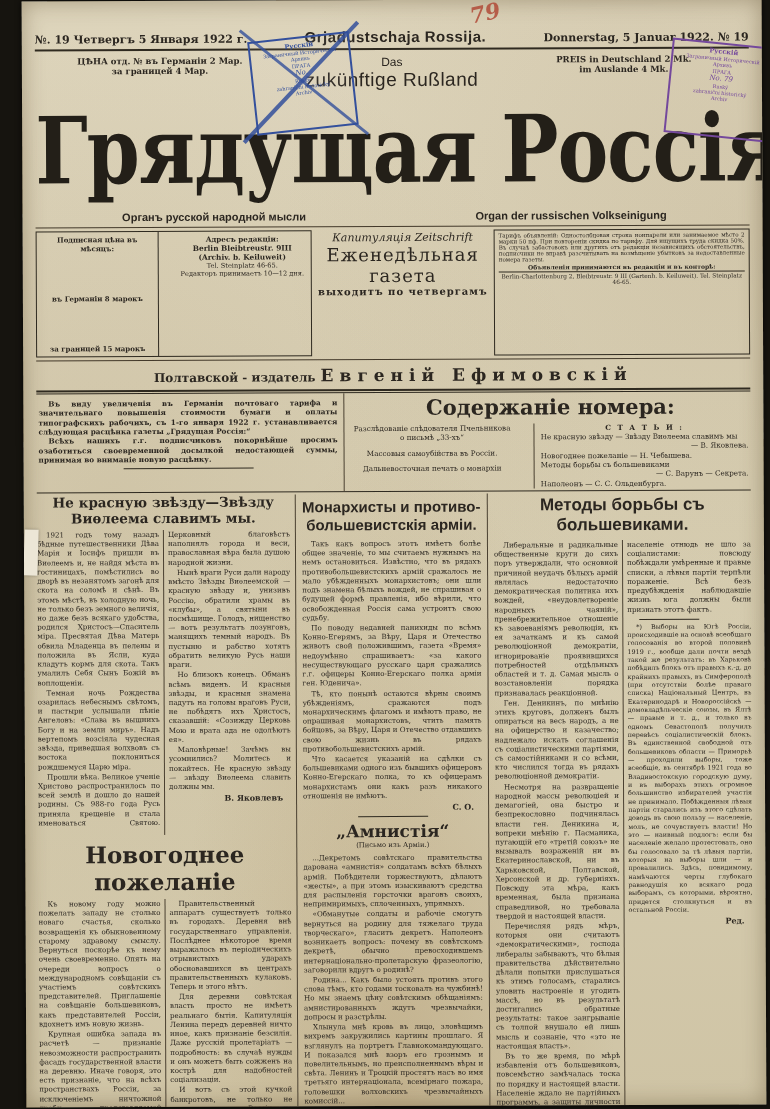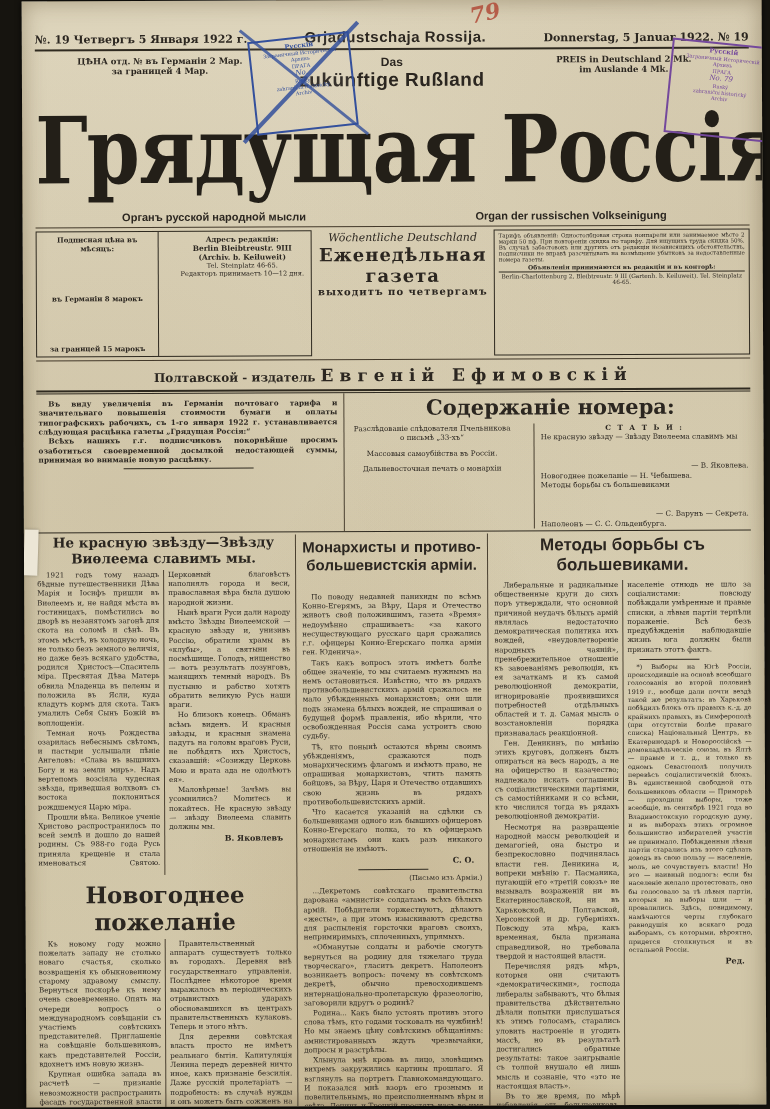--- a/index.html
+++ b/index.html
@@ -22,21 +22,21 @@
   }
 
   
   .toprow { display:flex; justify-content:space-between; align-items:flex-end;
     padding-top:28px; padding-bottom:3px; border-bottom:2px solid #2f2a20;
     font-size:11px; font-weight:bold; }
   .toprow .ctr { font-family:"Liberation Sans",sans-serif; font-size:15px; letter-spacing:.5px; }
 
   .pricerow { display:flex; justify-content:space-between; margin-top:5px; }
   .pricerow .pl { width:250px; text-align:center; font-size:8.5px; font-weight:bold; }
-  .pricerow .pc { text-align:center; font-family:"Liberation Sans",sans-serif; font-weight:bold; }
+  .pricerow .pc { text-align:center; font-family:"Liberation Sans",sans-serif; font-weight:normal; }
   .pricerow .pc .das { font-size:12px; }
   .pricerow .pc .zuk { font-size:19px; letter-spacing:.5px; }
   .pricerow .pr { width:250px; text-align:center; font-size:8.5px; font-weight:bold; }
 
   .masthead { text-align:center; font-size:76px; font-weight:bold; color:#231f18;
     transform:scaleY(1.22); transform-origin:center 60%;
     margin-top:16px; margin-bottom:14px; letter-spacing:-1px; white-space:nowrap; }
 
   .orgrow { display:flex; font-family:"Liberation Sans",sans-serif; font-weight:bold;
     font-size:11px; margin-bottom:4px; }
@@ -47,21 +47,21 @@
     border-bottom:1px solid #43392a; padding:3px 0; }
   .infobox { border:1.5px solid #2f2a20; display:flex; }
   .infobox .cell { padding:3px 5px; font-size:6.6px; text-align:center; }
   .cell.sub { width:122px; border-right:1px solid #2f2a20; font-weight:bold; font-size:7px;
     display:flex; flex-direction:column; justify-content:center;gap:41px; }
   .cell.addr { width:152px;padding-left:20px; }
   .cell.addr .a1 { font-weight:bold; font-size:7.2px; }
   .cell.addr .a2 { font-weight:bold; font-size:7.4px; }
   .weekly { flex:1; text-align:center; padding:1px 4px; }
   .weekly .w1 { font-style:italic; font-size:11px; }
-  .weekly .w2 { font-size:18px; font-weight:bold; letter-spacing:1px; }
+  .weekly .w2 { font-size:18px; font-weight:normal; letter-spacing:1px; }
   .weekly .w3 { font-size:10px; font-weight:bold; letter-spacing:1px; }
   .tariff { width:256px; flex-direction:column; padding:2px 4px; font-size:5.6px;
     text-align:justify; }
   .tariff .t2 { text-align:center; font-weight:bold; font-size:6px; margin-top:1px; }
   .tariff .t3 { text-align:center; font-size:5.8px; border-top:1px solid #2f2a20;
     margin-top:1px; padding-top:1px; }
 
   .editorrow { text-align:center; padding:5px 0 4px 0; }
   .editorrow .lbl { font-weight:bold; font-size:12px; }
   .editorrow .name { font-weight:bold; font-size:17px; letter-spacing:6px; }
@@ -76,21 +76,21 @@
   .announce-endrule { width:130px; border-top:1.5px solid #2f2a20; margin:4px auto 0 auto; }
 
   .contents { flex:1; padding:2px 2px 2px 8px; }
   .contents h2 { text-align:center; font-size:21px; font-weight:bold; margin-bottom:4px; }
   .contents-cols { display:flex; }
   .cc-left { width:46%; padding-right:22px; border-right:1px solid #4a4030; font-size:7.2px; }
   .cc-left p { margin-bottom:6px; text-align:center; line-height:1.3; }
   .cc-right { flex:1; padding-left:6px; font-size:7.2px; }
   .cc-right .stat { text-align:center; letter-spacing:2px; font-weight:bold; margin-bottom:0;}
   .cc-right .item { line-height:1.25; }
-  .cc-right .auth { text-align:right; line-height:1.25; margin-bottom:1px;margin-top:20px;}
+  .cc-right .auth { text-align:right; line-height:1.25; margin-bottom:1px;}
 
   
   .mainbody { display:flex; height:730px; margin-top:2px; }
   .sec { overflow:hidden; }
   .sec-left { width:259px; padding-right:5px; border-right:1px solid #4a4030; }
   .sec-mid { width:192px; padding:0 6px; border-right:1px solid #4a4030; }
   .sec-right { flex:1; padding-left:6px; }
 
   .bodytext p { font-size:7.1px; line-height:1.3; text-align:justify; text-indent:9px;
     margin-bottom:1px; }
@@ -99,24 +99,24 @@
   .art1 { height:340px; column-count:2; column-gap:9px; column-rule:1px solid #4a4030;
     column-fill:auto; overflow:hidden; }
   .art1 h3 { column-span:all; font-size:13.5px; font-weight:bold; text-align:center;
     line-height:1.15; margin-bottom:4px; }
 
   .ny h3 { font-size:23px; font-weight:bold; text-align:center; margin:6px 0 4px 0; }
   .ny-cols { height:352px; column-count:2; column-gap:9px; column-rule:1px solid #4a4030;
     column-fill:auto; overflow:hidden; }
 
   .sec-mid h3.sans { font-family:"Liberation Sans",sans-serif; font-size:15px;
-    font-weight:bold; text-align:center; line-height:1.2; margin:4px 0 18px 0; }
+    font-weight:bold; text-align:center; line-height:1.2; margin:4px 0 5px 0; }
   .amn-rule { width:70px; border-top:1px solid #2f2a20; margin:4px auto; }
   .sec-mid h3.amn { font-size:17px; font-weight:bold; text-align:center; margin-top:2px; }
-  .amn-sub { text-align:right; font-size:6.8px; margin-bottom:4px; }
+  .amn-sub { text-align:center; font-size:6.8px; margin-bottom:4px; }
 
   .sec-right h3 { font-family:"Liberation Sans",sans-serif; font-size:17px; font-weight:bold;
     text-align:center; margin:2px 0 5px 0; }
   .m-cols { height:700px; column-count:2; column-gap:9px; column-rule:1px solid #4a4030;
     column-fill:auto; overflow:hidden; }
   .fn-rule { width:60px; border-top:1px solid #2f2a20; margin:5px 0 3px 12px; }
   .footnote { font-size:6.4px; line-height:1.3; text-align:justify; text-indent:9px; }
 
   
   .stamp { position:absolute; border:2px solid; padding:3px 2px; text-align:center;
@@ -177,21 +177,21 @@
         <div>за границей 15 марокъ</div>
       </div>
       <div class="cell addr">
         <div class="a1">Адресъ редакціи:</div>
         <div class="a2">Berlin   Bleibtreustr. 9III (Archiv. b. Keiluweit)</div>
         <div>Tel. Steinplatz 46-65.</div>
         <div>Редакторъ принимаетъ 10—12 дня.</div>
       </div>
     </div>
     <div class="weekly">
-      <div class="w1">Wöchentliche Deutschland</div>
+      <div class="w1">Капитуляція Zeitschrift</div>
       <div class="w2">Еженедѣльная газета</div>
       <div class="w3">выходитъ по четвергамъ</div>
     </div>
     <div class="infobox tariff">
       <div>Тарифъ объявленій: Одностолбцовая строка нонпарели или занимаемое мѣсто 2 марки 50 пф.  При повтореніи скидка по тарифу.  Для ищущихъ труда скидка 50%.  Въ случаѣ забастовокъ или другихъ отъ редакціи независящихъ обстоятельствъ, подписчики не вправѣ разсчитывать на возмѣщеніе убытковъ за недоставленные номера газеты.</div>
       <div class="t2">Объявленія принимаются въ редакціи и въ конторѣ:</div>
       <div class="t3">Berlin-Charlottenburg 2, Bleibtreustr. 9 III (Gartenh. b. Keiluweit). Tel. Steinplatz 46-65.</div>
     </div>
   </div>
 
@@ -255,27 +255,28 @@
                 <p>И вотъ съ этой кучкой банкротовъ, не только не представляющихъ Россіи, но даже фактически надъ нею не властвующихъ, державы запада вновь собираются вести какіе-то переговоры. Западъ увязъ въ заблужденіяхъ. На заблужденіяхъ онъ устроитъ свои прогнозы и способы врачеванія.</p>
               </div>
 
         </div>
       </div>
     </section>
 
     <section class="sec sec-mid bodytext">
       <h3 class="sans">Монархисты и противо-большевистскія арміи.</h3>
       <div>
+            <p>Такъ какъ вопросъ этотъ имѣетъ болѣе общее значеніе, то мы считаемъ нужнымъ на немъ остановиться. Извѣстно, что въ рядахъ противобольшевистскихъ армій сражалось не мало убѣжденныхъ монархистовъ; они шли подъ знамена бѣлыхъ вождей, не спрашивая о будущей формѣ правленія, ибо вѣрили, что освобожденная Россія сама устроитъ свою судьбу.</p>
             <p>По поводу недавней панихиды по всѣмъ Конно-Егерямъ, за Вѣру, Царя и Отечество животъ свой положившимъ, газета «Время» недоумѣнно спрашиваетъ: «за какого несуществующаго русскаго царя сражались г.г. офицеры Конно-Егерскаго полка арміи ген. Юденича».</p>
-            <p>Такъ какъ вопросъ этотъ имѣетъ болѣе общее значеніе, то мы считаемъ нужнымъ на немъ остановиться. Извѣстно, что въ рядахъ противобольшевистскихъ армій сражалось не мало убѣжденныхъ монархистовъ; они шли подъ знамена бѣлыхъ вождей, не спрашивая о будущей формѣ правленія, ибо вѣрили, что освобожденная Россія сама устроитъ свою судьбу.</p>
             <p>Тѣ, кто понынѣ остаются вѣрны своимъ убѣжденіямъ, сражаются подъ монархическимъ флагомъ и имѣютъ право, не опрашивая монархистовъ, чтить память бойцовъ, за Вѣру, Царя и Отечество отдавшихъ свою жизнь въ рядахъ противобольшевистскихъ армій.</p>
             <p>Что касается указаній на сдѣлки съ большевиками одного изъ бывшихъ офицеровъ Конно-Егерскаго полка, то къ офицерамъ монархистамъ они какъ разъ никакого отношенія не имѣютъ.</p>
           </div>
       <div class="sig">С. О.</div>
       <div class="amn-rule"></div>
+      <h3 class="amn">„Амнистія“</h3>
       <div class="amn-sub">(Письмо изъ Арміи.)</div>
       <div>
             <p>...Декретомъ совѣтскаго правительства дарована «амнистія» солдатамъ всѣхъ бѣлыхъ армій. Побѣдители торжествуютъ, дѣлаютъ «жесты», а при этомъ изыскиваютъ средства для распыленія горсточки враговъ своихъ, непримиримыхъ, сплоченныхъ, упрямыхъ.</p>
             <p>«Обманутые солдаты и рабочіе смогутъ вернуться на родину для тяжелаго труда творческаго», гласитъ декретъ. Наполеонъ возникаетъ вопросъ: почему въ совѣтскомъ декретѣ, обычно превосходившемъ интернаціонально-пролетарскую фразеологію, заговорили вдругъ о родинѣ?</p>
             <p>Родина... Какъ было устоять противъ этого слова тѣмъ, кто годами тосковалъ на чужбинѣ! Но мы знаемъ цѣну совѣтскимъ обѣщаніямъ: амнистированныхъ ждутъ чрезвычайки, допросы и разстрѣлы.</p>
             <p>Хлынула мнѣ кровь въ лицо, зловѣщимъ вихремъ закружились картины прошлаго. Я взглянулъ на портретъ Главнокомандующаго. И показался мнѣ взоръ его грознымъ и повелительнымъ, но преисполненнымъ вѣры и свѣта. Ленинъ и Троцкій простятъ насъ во имя третьяго интернаціонала, всемірнаго пожара, головешки волховскихъ чрезвычайныхъ комиссій...</p>
             <p>А мы, неблагодарные, стиснувъ зубы и сжавъ кулакъ, твердимъ свое «никогда»!</p>
           </div>
       <div class="sig">І. О.</div>
     </section>

